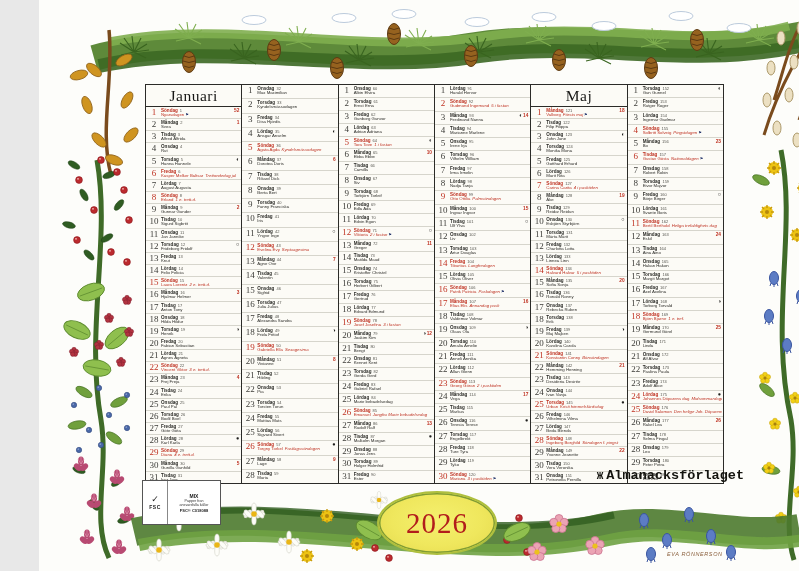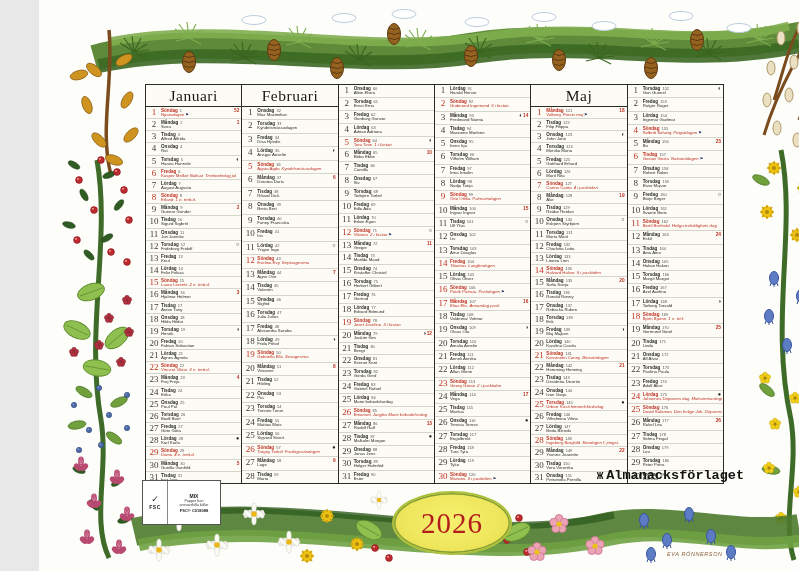--- a/index.html
+++ b/index.html
@@ -21,21 +21,21 @@
   .dinfo{flex:1 1 auto;min-width:0;overflow:hidden;padding-left:1px;padding-top:1px;}
   .l1{display:block;font-size:4.6px;line-height:5px;font-weight:bold;color:#2c2c28;white-space:nowrap;}
   .doy{font-weight:normal;font-size:4px;color:#55554e;margin-left:2px;}
   .l2{display:block;font-size:4.3px;line-height:4.8px;color:#2c2c28;white-space:nowrap;}
   .hol{font-style:italic;color:#bf3222;margin-left:2px;}
   .flagg{color:#24356b;font-size:4px;margin-left:1px;}
   .red .dnum,.red .l1,.red .l2{color:#bf3222;}
   .wk{position:absolute;right:2px;top:1px;font-size:4.8px;font-weight:bold;color:#bf3222;}
   .moon{position:absolute;right:2px;top:0;font-size:5.5px;color:#1e1e1c;line-height:6px;}
   .moon.shift{right:8px;}
-  .footer-year{position:absolute;left:353px;top:491px;width:116px;height:60px;z-index:6;
+  .footer-year{position:absolute;left:338px;top:491px;width:116px;height:60px;z-index:6;
      border-radius:50%;background:radial-gradient(ellipse at 50% 45%,#f5f06e 0%,#efe75d 55%,#e3d84b 100%);
      border:2px solid #aebf3e;box-shadow:0 0 0 1.5px #7f9c34 inset;
      display:flex;align-items:center;justify-content:center;}
   .footer-year span{font-family:"Liberation Serif",serif;font-size:29px;color:#b21d1c;letter-spacing:1px;}
   .publisher{position:absolute;left:540px;top:468px;width:165px;z-index:6;text-align:right;
      font-family:Liberation Mono, monospace;font-weight:bold;font-size:13.5px;color:#14140f;}
   .publisher .mark{font-size:11px;margin-right:3px;}
   .fsc{position:absolute;left:103px;top:480px;width:77px;height:43px;z-index:6;background:#fff;
      border:1px solid #555;display:flex;}
   .fsc-left{width:24px;border-right:1px solid #888;display:flex;flex-direction:column;align-items:center;justify-content:center;color:#222;}
@@ -552,21 +552,20 @@
           <div class="day">
             <span class="dnum">31</span>
             <span class="dinfo">
               <span class="l1">Tisdag<span class="doy">31</span></span>
               <span class="l2">Ivar Joar</span>
             </span>
           </div>
         </div>
       </div>
       <div class="month">
-        <div class="mhead">Februari</div>
         <div class="days">
           <div class="day">
             <span class="dnum">1</span>
             <span class="dinfo">
               <span class="l1">Onsdag<span class="doy">32</span></span>
               <span class="l2">Max Maximilian</span>
             </span>
           </div>
           <div class="day">
             <span class="dnum">2</span>

